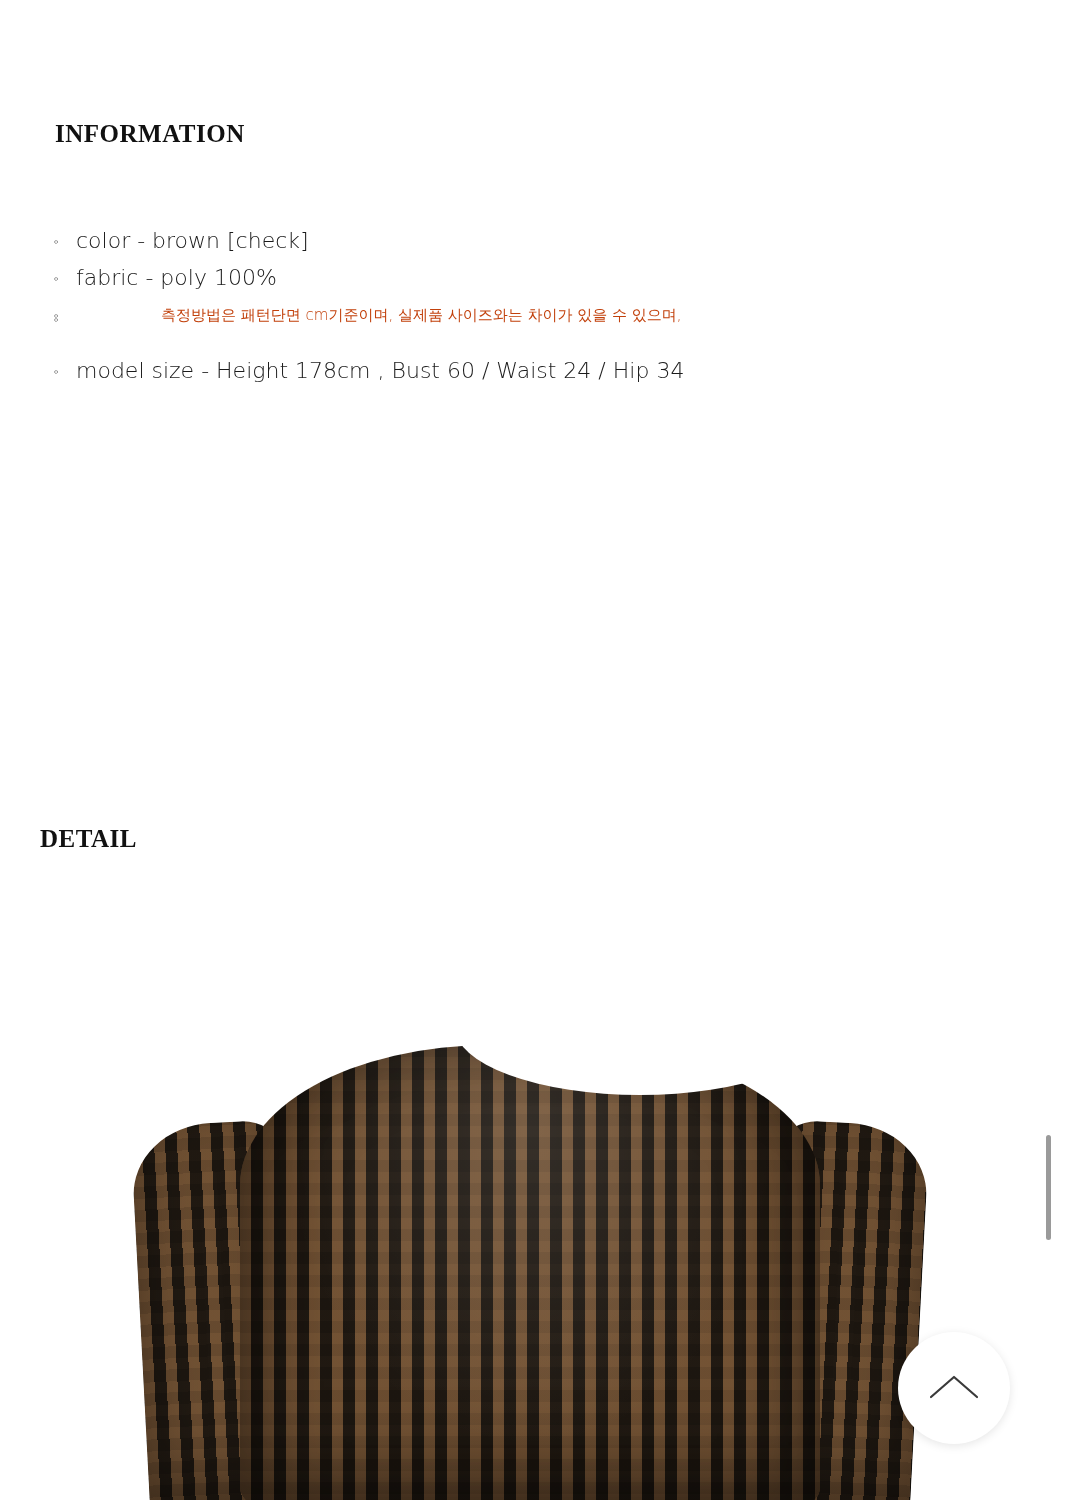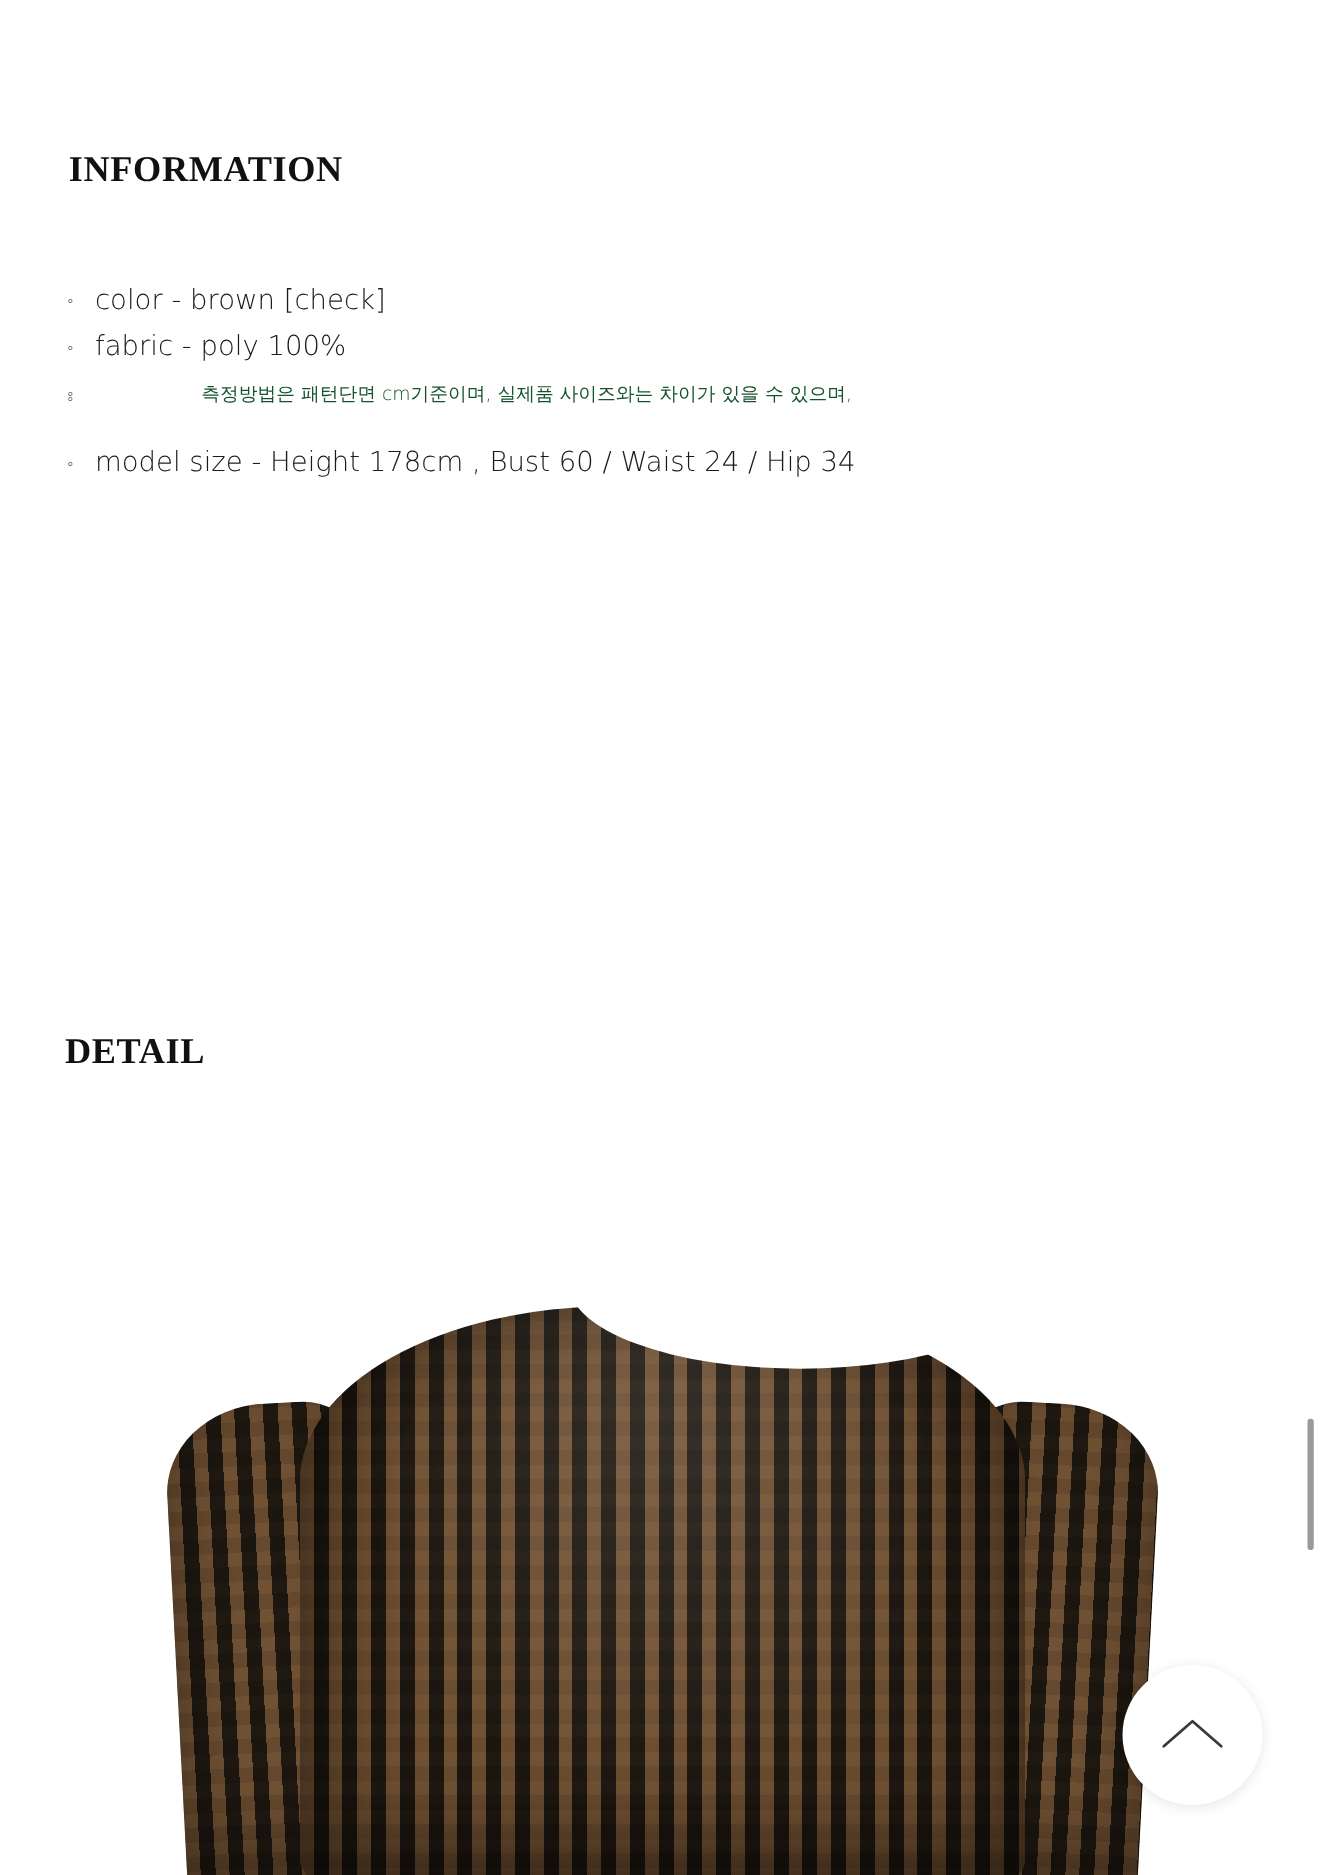--- a/index.html
+++ b/index.html
@@ -21,26 +21,26 @@
     position: absolute;
     inset: 0;
     background: #ffffff;
   }
 
   
   .section-heading {
     position: absolute;
     font-family: "Liberation Serif", serif;
     font-weight: 700;
-    font-size: 29px;
+    font-size: 25px;
     letter-spacing: 0.5px;
     color: #111;
   }
   #info-heading { left: 55px; top: 120px; }
-  #detail-heading { left: 52px; top: 825px; }
+  #detail-heading { left: 40px; top: 825px; }
 
   .info-list {
     position: absolute;
     left: 52px;
     top: 222px;
     width: 900px;
     list-style: none;
     margin: 0;
     padding: 0;
   }
@@ -60,21 +60,21 @@
     font-size: 13px;
     line-height: 37px;
     color: #333;
   }
   .info-item.spaced { margin-top: 22px; }
 
   .sub-note {
     margin: 4px 0 0 85px;
     font-size: 15px;
     line-height: 30px;
-    color: #14532d;
+    color: #c2410c;
     font-family: "DejaVu Sans", sans-serif;
   }
   .sub-note div { white-space: nowrap; }
 
   
   .detail-photo {
     position: absolute;
     left: 0;
     top: 935px;
     width: 1065px;

